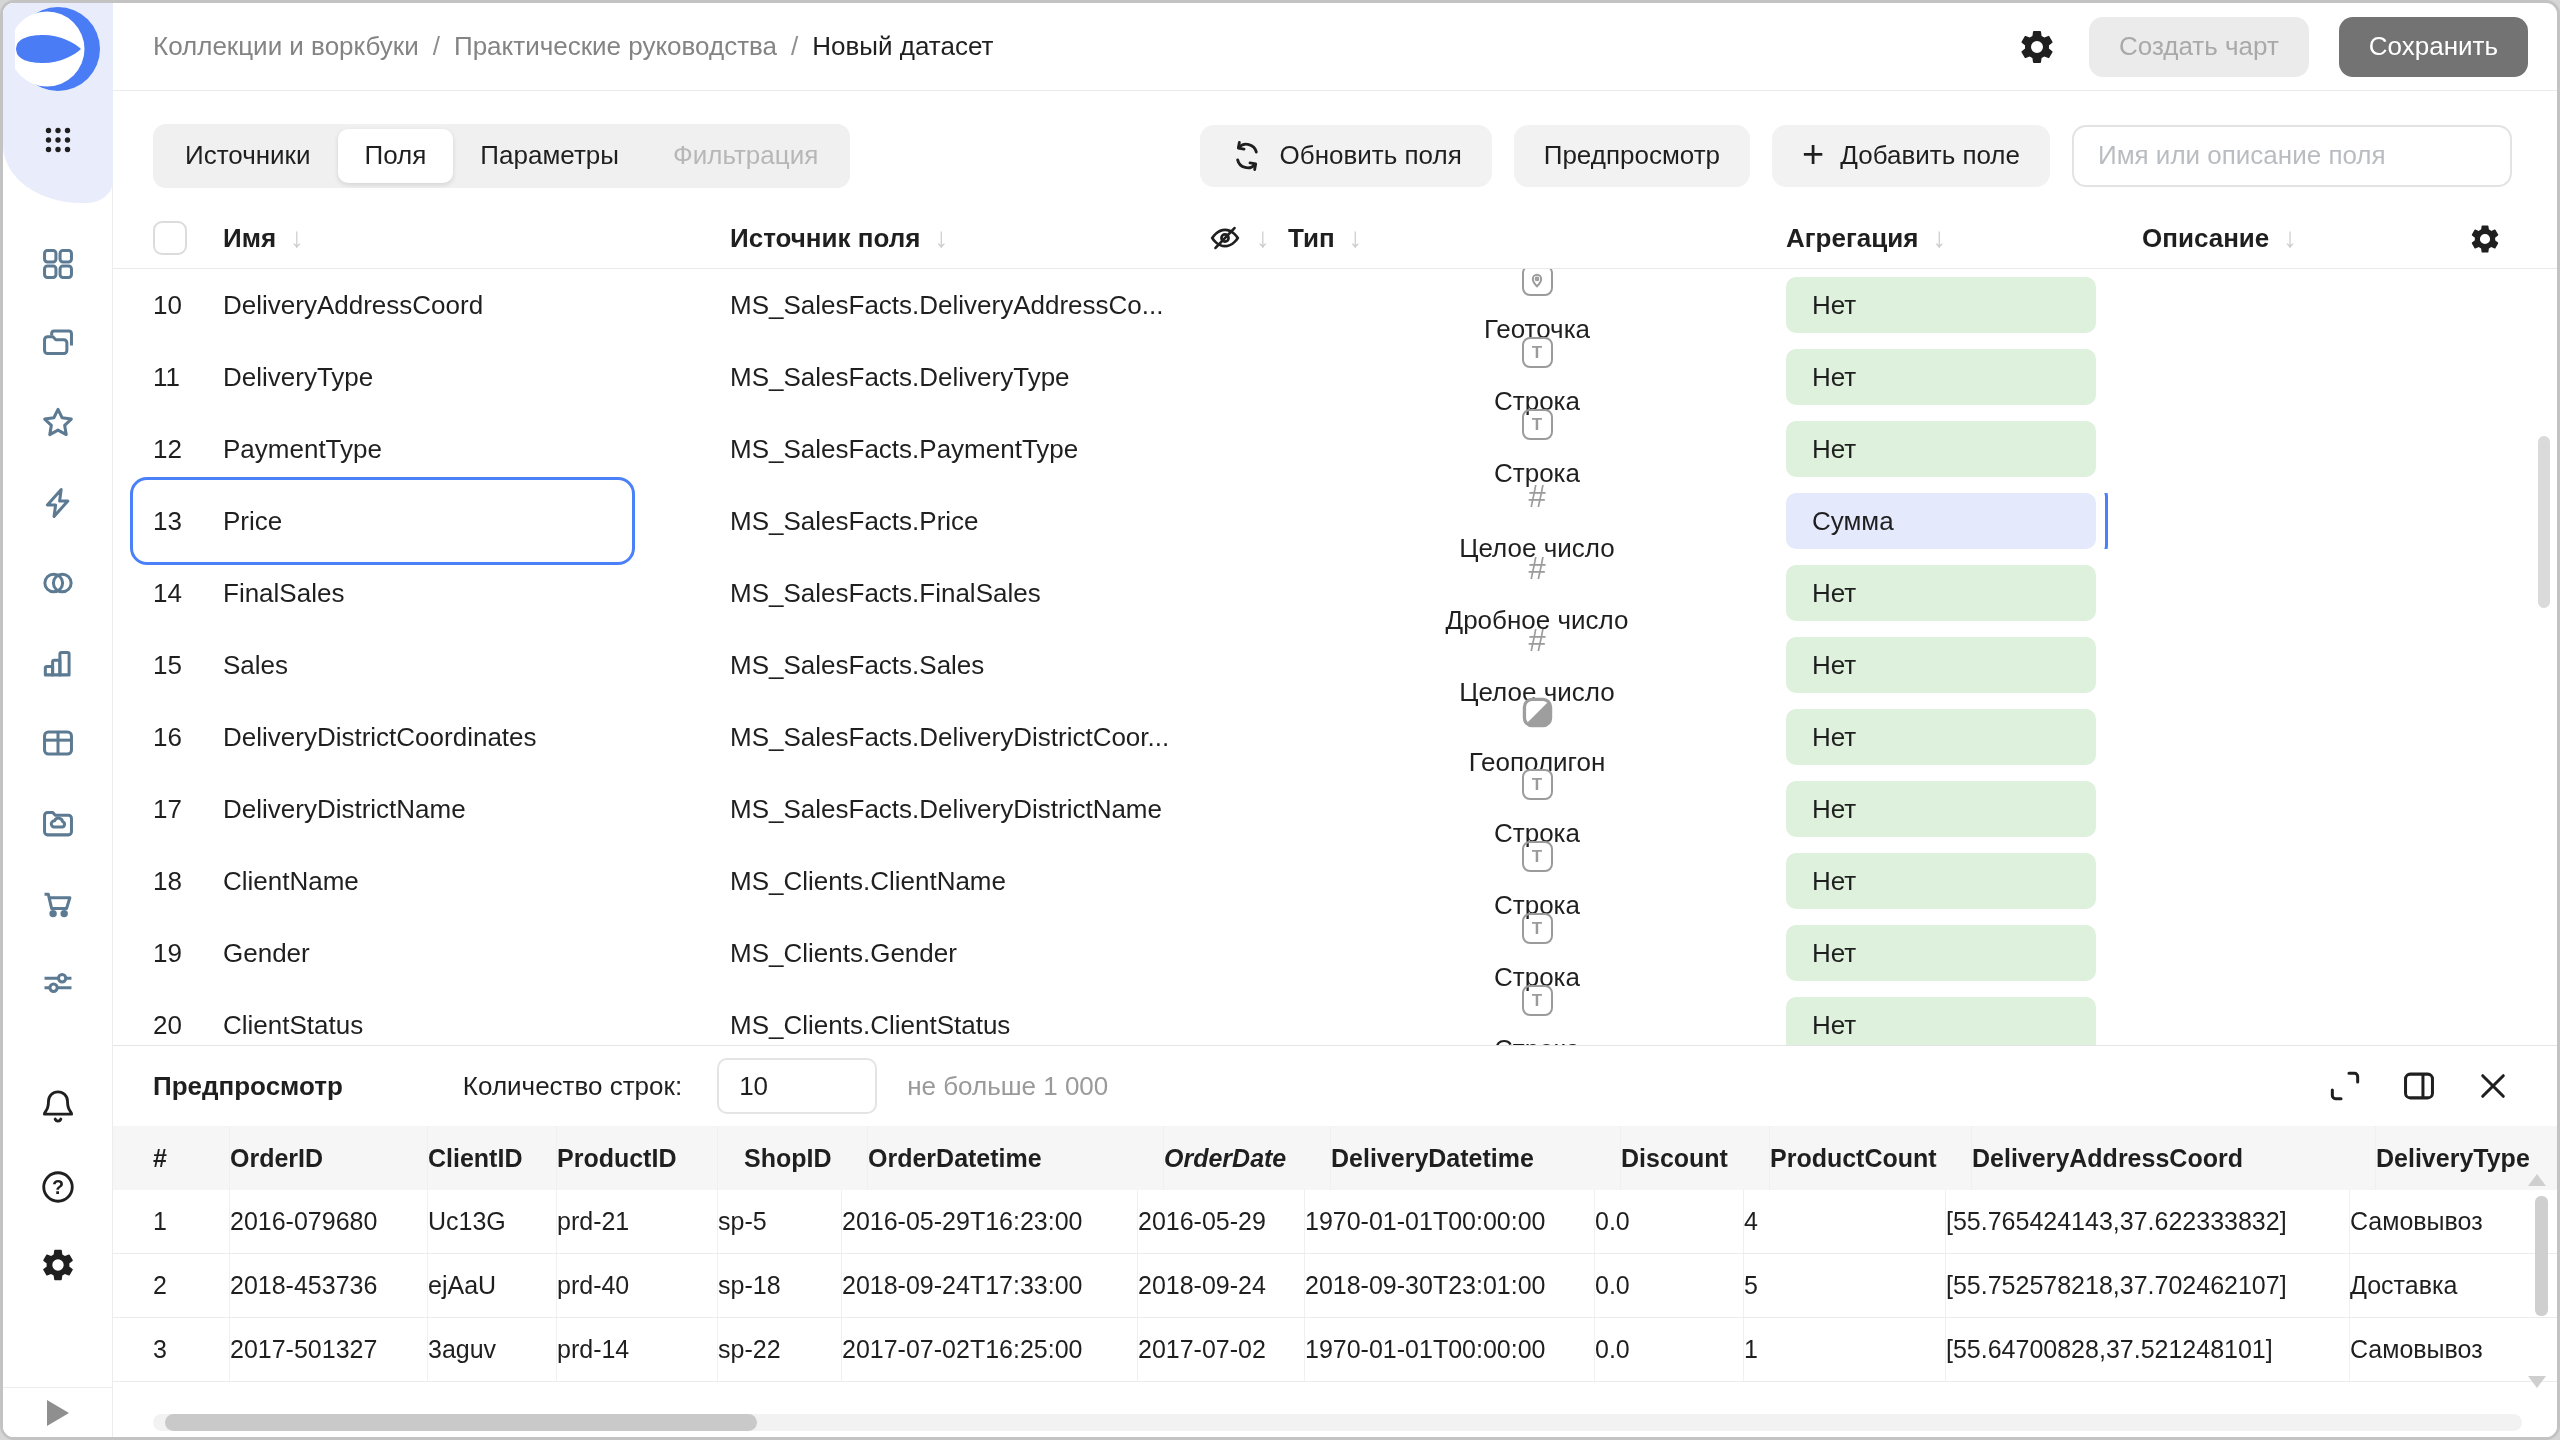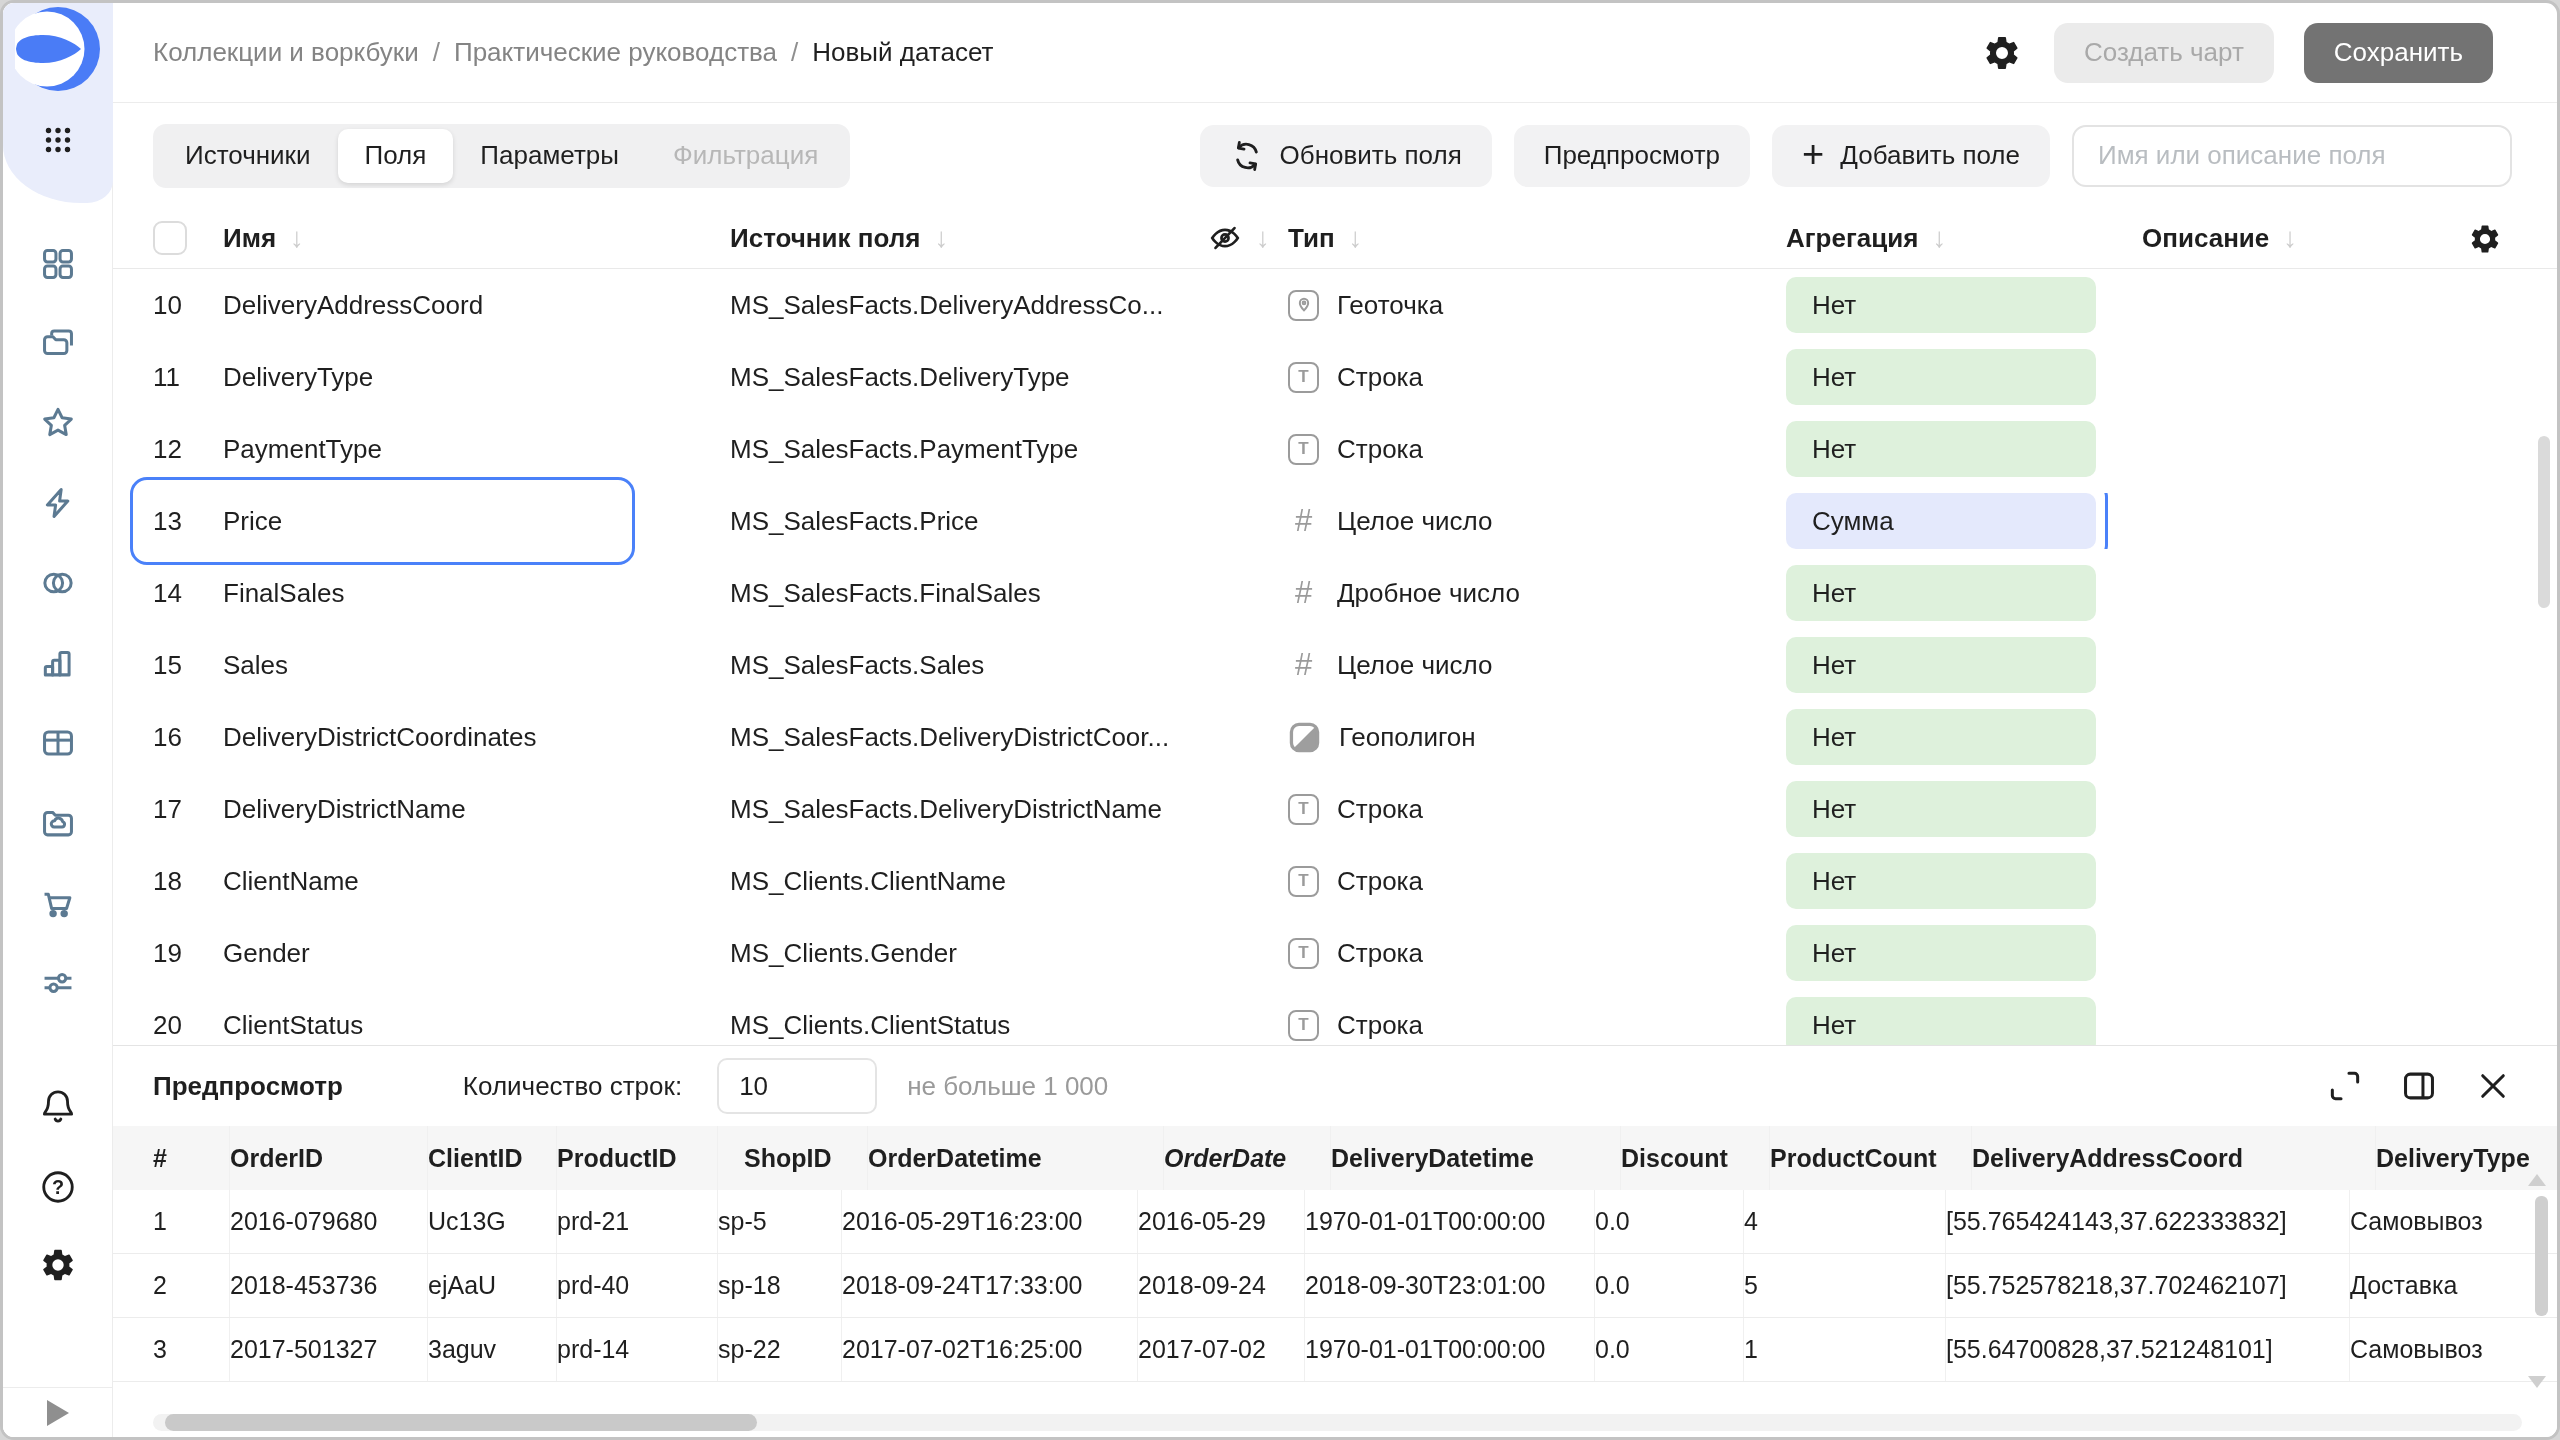--- a/index.html
+++ b/index.html
@@ -36,23 +36,23 @@
     position:absolute; left:0; bottom:0; width:100%; height:50px;
     border-top:1px solid #ececec; display:flex; align-items:center; justify-content:center;
     cursor:pointer; background:#fff;
   }
   .tri { width:0; height:0; border-left:22px solid #8f8f8f; border-top:13px solid transparent; border-bottom:13px solid transparent; }
 
   
   .main { position:absolute; left:110px; top:0; right:0; height:100%; }
 
   .topbar {
-    position:absolute; left:0; top:0; right:0; height:100px;
+    position:absolute; left:0; top:0; right:0; height:88px;
     border-bottom:1px solid #ececec;
-    display:flex; align-items:center; padding:0 64px 0 40px;gap:8px;
+    display:flex; align-items:center; padding:0 29px 0 40px;gap:8px;
   }
   .breadcrumb { display:flex; align-items:center; gap:14px; flex:1; white-space:nowrap; }
   .crumb { color:#848484; cursor:pointer; }
   .crumb.current { color:#1f1f1f; cursor:default; }
   .crumb-sep { color:#8f8f8f; }
   .topbar-right { display:flex; align-items:center; gap:30px; }
   .gear-btn { width:44px; height:44px; display:flex; align-items:center; justify-content:center; cursor:pointer; }
   .gear-btn svg { width:40px; height:40px; }
   .btn {
     height:60px; border:none; border-radius:14px; font-size:26px;
@@ -109,21 +109,21 @@
   .ftable-body { position:absolute; left:0; top:266px; right:0; height:776px; overflow:hidden; }
   .frow {
     position:relative; height:72px; display:flex; align-items:center;
     padding-left:40px; cursor:pointer;
   }
   .frow .cell { flex:0 0 auto; white-space:nowrap; overflow:hidden; }
   .sel-outline {
     position:absolute; left:17px; top:-8px; width:505px; height:88px;
     border:3px solid #4a81f9; border-radius:17px; pointer-events:none;
   }
-  .type-wrap { display:flex; align-items:center; gap:18px; }
+  .type-wrap { display:flex; align-items:center; gap:18px;flex-direction:column; }
   .t-box {
     width:31px; height:31px; border:2.5px solid #9b9b9b; border-radius:8px;
     display:flex; align-items:center; justify-content:center; color:#9b9b9b;
     font-weight:bold; font-size:17px; flex:0 0 auto;
   }
   .t-hash { font-size:31px; color:#9b9b9b; width:31px; text-align:center; flex:0 0 auto; }
   .t-poly { width:33px; height:33px; flex:0 0 auto; }
   .agg-cell { position:relative; display:flex; align-items:center; }
   .pill {
     width:310px; height:56px; border-radius:10px; background:#def1dc;

